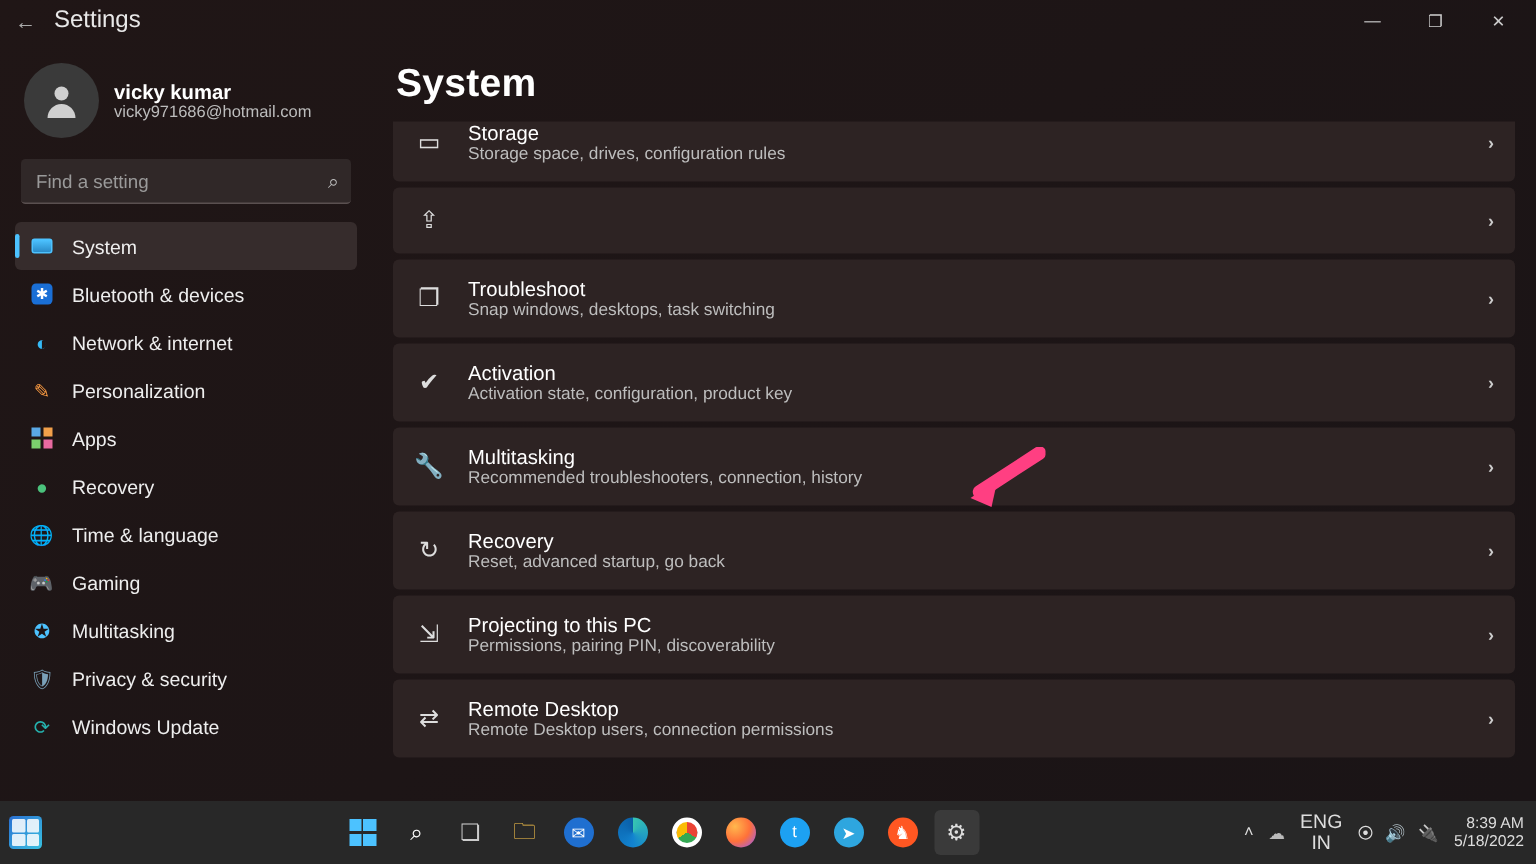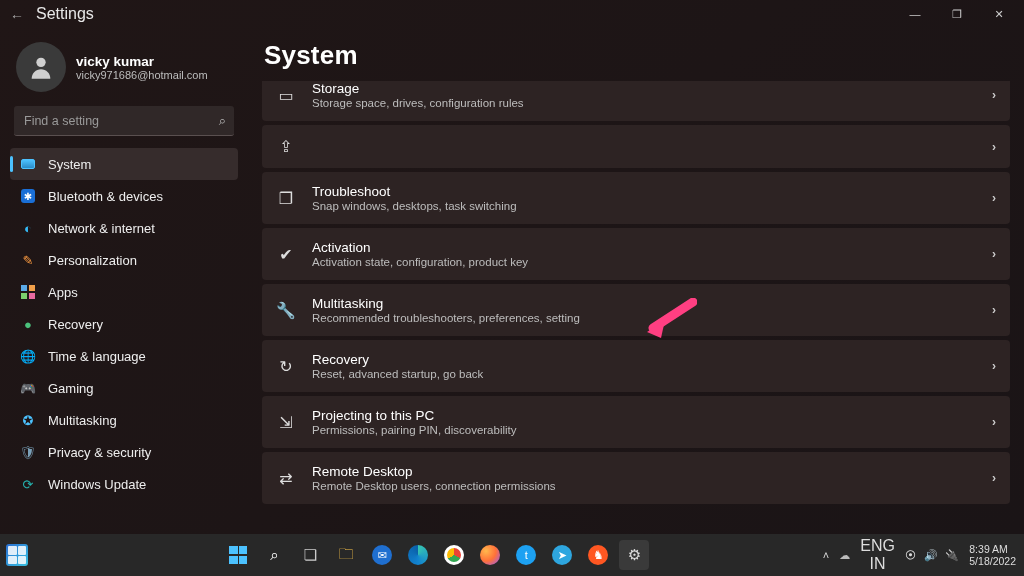--- a/index.html
+++ b/index.html
@@ -63,22 +63,22 @@
   .widgeticon { width:22px; height:22px; background:linear-gradient(135deg,#2a6fd2,#38c1e0); border-radius:3px; display:grid; grid-template-columns:1fr 1fr; grid-template-rows:1fr 1fr; padding:2px; gap:1px;}
   .widgeticon span{background:rgba(255,255,255,0.85); border-radius:1px;}
   .tb-center { flex:1; display:flex; align-items:center; justify-content:center; gap:6px;}
   .task { width:30px; height:30px; border-radius:4px; display:flex; align-items:center; justify-content:center; font-size:15px;}
   .task.active { background:#3a3a3a; }
   .start { display:grid; grid-template-columns:1fr 1fr; grid-template-rows:1fr 1fr; width:18px; height:18px; gap:1.5px;}
   .start span{background:#4cc2ff;}
   .circ { width:20px; height:20px; border-radius:50%; }
   .tb-right { display:flex; align-items:center; gap:10px; padding-right:8px; color:#ddd; font-size:11px;}
   .tray-group{display:flex; align-items:center; gap:8px;}
-  .lang { text-align:center; line-height:1.1; font-size:16px;}
-  .clock { line-height:1.15; font-size:10.5px;}
+  .lang { text-align:center; line-height:1.1; font-size:13px;}
+  .clock { text-align:right; line-height:1.15; font-size:10.5px;}
   .list::-webkit-scrollbar{width:3px;} .list::-webkit-scrollbar-thumb{background:#555;}
 </style>
 </head>
 <body>
 
 <div class="window">
   <div class="titlebar">
     <div class="tb-back">←</div>
     <div class="tb-title">Settings</div>
     <div class="tb-spacer"></div>
@@ -196,21 +196,21 @@
           <div class="row-body">
             <div class="row-title">Activation</div>
             <div class="row-sub">Activation state, configuration, product key</div>
           </div>
           <span class="row-chev">›</span>
         </div>
         <div class="row">
           <span class="row-ico">🔧</span>
           <div class="row-body">
             <div class="row-title">Multitasking</div>
-            <div class="row-sub">Recommended troubleshooters, preferences, setting</div>
+            <div class="row-sub">Recommended troubleshooters, connection, history</div>
           </div>
           <span class="row-chev">›</span>
         </div>
         <div class="row">
           <span class="row-ico">↻</span>
           <div class="row-body">
             <div class="row-title">Recovery</div>
             <div class="row-sub">Reset, advanced startup, go back</div>
           </div>
           <span class="row-chev">›</span>

